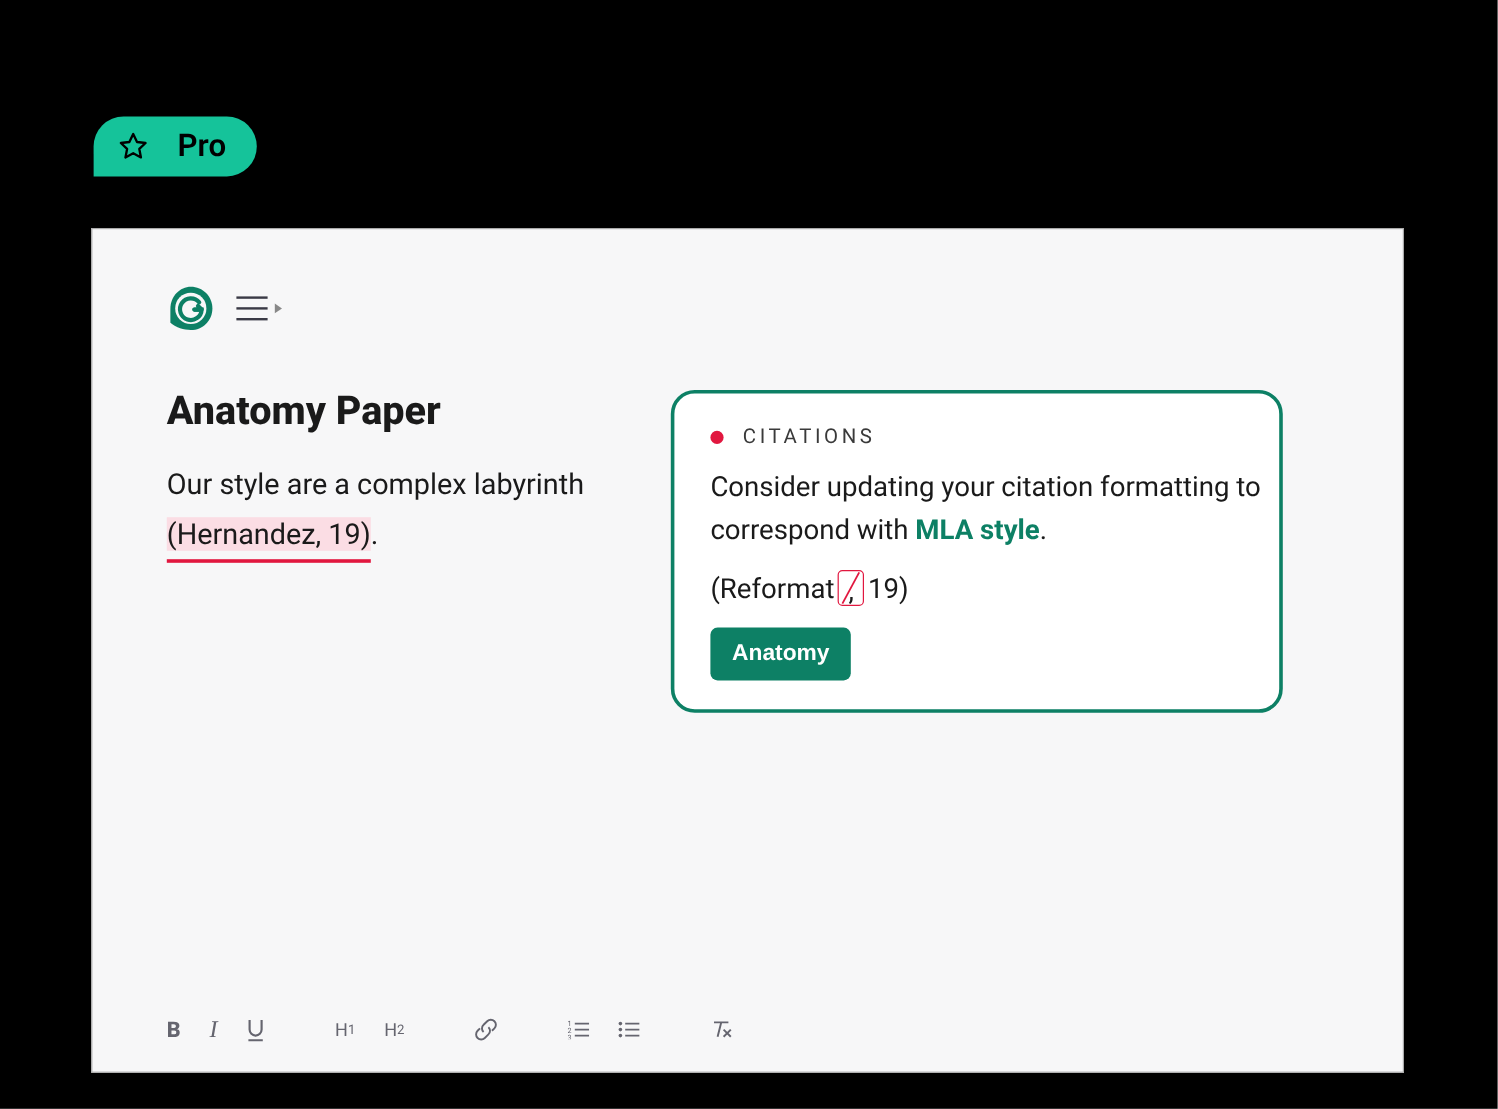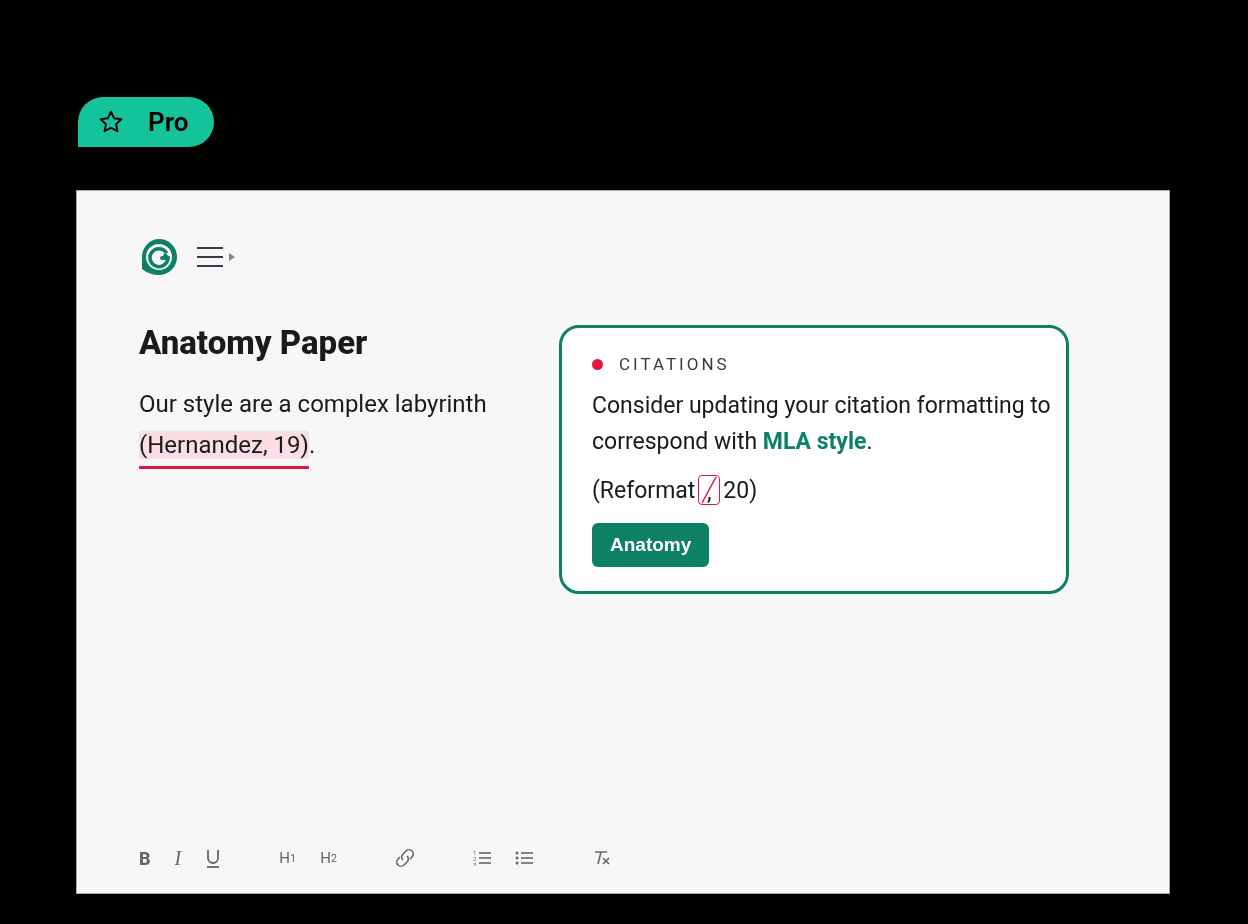--- a/index.html
+++ b/index.html
@@ -256,21 +256,21 @@
       <span>Consider updating your citation formatting to correspond with </span><span class="style-link">MLA style</span><span>.</span>
     </p>
     <div class="citation-preview">
       <span>(Reformat</span>
       <span class="strike-box">
         <svg width="22" height="30" viewBox="0 0 22 30">
           <line x1="4" y1="28" x2="18" y2="2" stroke="#E1173F" stroke-width="1.5"></line>
         </svg>
         <span class="comma-char">,</span>
       </span>
-      <span>20)</span>
+      <span>19)</span>
     </div>
     <button class="reformat-btn">Anatomy</button>
   </div>
 
   <div class="toolbar">
     <span class="toolbar-item tb-bold">B</span>
     <span class="toolbar-item tb-italic">I</span>
     <span class="toolbar-item">
       <svg width="16" height="20" viewBox="0 0 16 20">
         <path d="M3 2 v8 a5 5 0 0 0 10 0 v-8" fill="none" stroke="#65656F" stroke-width="1.8"></path>

